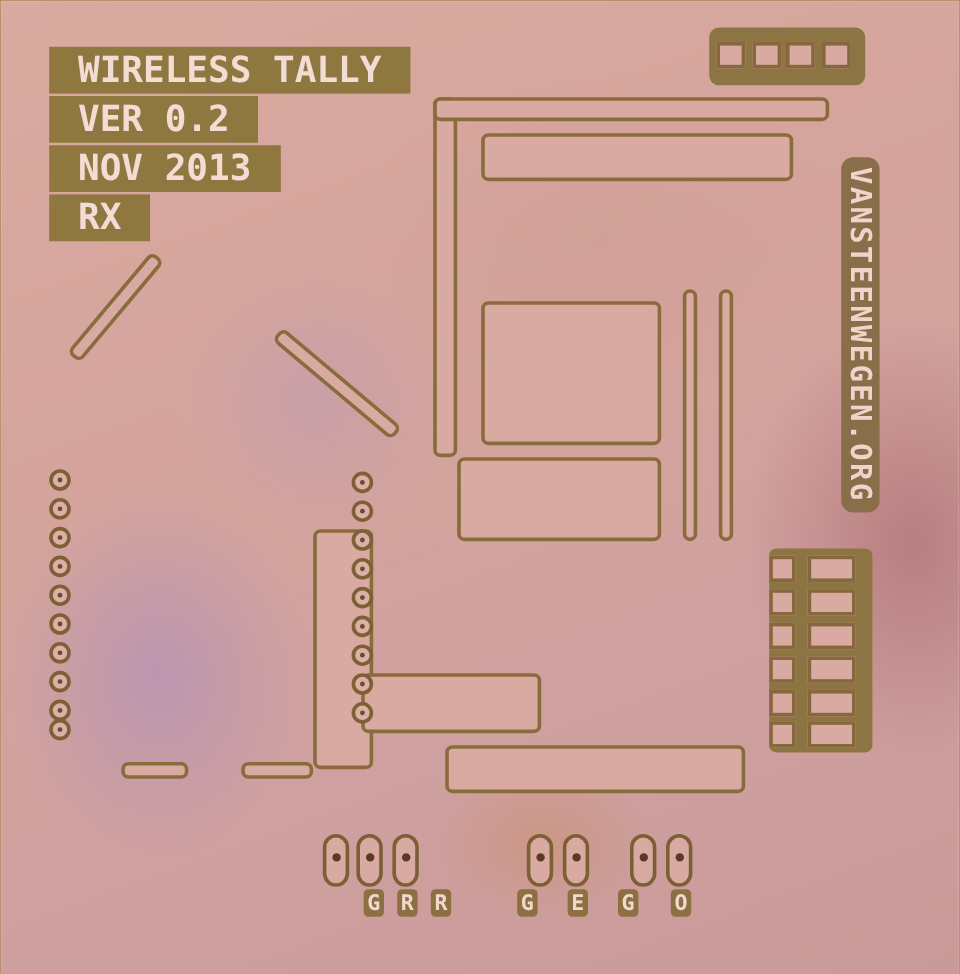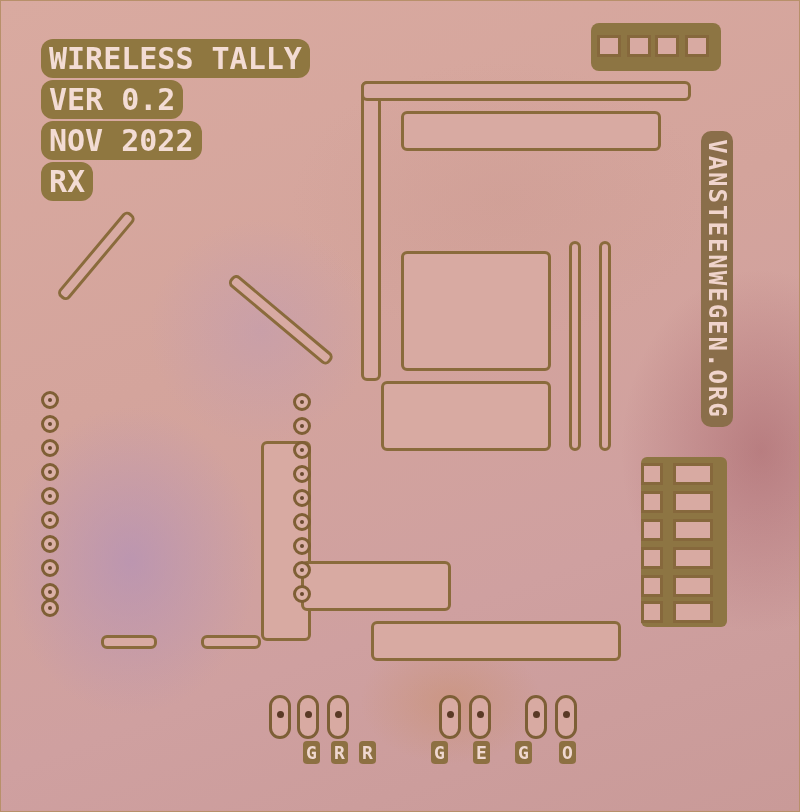--- a/index.html
+++ b/index.html
@@ -7,41 +7,41 @@
   #board{position:relative;width:800px;height:812px;
     background:
       radial-gradient(ellipse 180px 220px at 130px 560px, rgba(170,140,190,0.55), transparent 70%),
       radial-gradient(ellipse 160px 160px at 260px 330px, rgba(180,150,190,0.35), transparent 70%),
       radial-gradient(ellipse 130px 90px at 450px 700px, rgba(200,140,100,0.45), transparent 70%),
       radial-gradient(ellipse 200px 260px at 760px 450px, rgba(140,60,70,0.35), transparent 70%),
       radial-gradient(ellipse 300px 200px at 500px 200px, rgba(200,150,140,0.3), transparent 70%),
       linear-gradient(160deg,#d9aaa0 0%,#d4a49c 40%,#cfa0a0 70%,#c99a98 100%);
     border:1px solid #b8906a;box-sizing:border-box;}
   .label-block{position:absolute;left:40px;top:38px;font-family:"DejaVu Sans Mono",monospace;font-size:30px;font-weight:bold;color:#f3dcd4;}
-  .label-block div{background:#8f7740;display:inline-block;padding:2px 8px;border-radius:12px;margin-bottom:2px;}
+  .label-block div{background:#8f7740;display:inline-block;padding:2px 24px;border-radius:0;margin-bottom:2px;}
   .vert{position:absolute;left:700px;top:130px;width:32px;height:296px;background:#8a6e4a;border-radius:10px;}
   .vert span{position:absolute;left:50%;top:50%;transform:translate(-50%,-50%) rotate(90deg);white-space:nowrap;font-size:24px;font-weight:bold;color:#f0d4cc;letter-spacing:2px;}
   .gap{position:absolute;background:#8d7543;}
   .trace{position:absolute;background:#d8aaa2;border:3px solid #8a6b3c;box-sizing:border-box;border-radius:6px;}
   .pad{position:absolute;width:18px;height:18px;border-radius:50%;background:#dbb0a6;border:3px solid #7f5f35;box-sizing:border-box;}
   .pad::after{content:"";position:absolute;left:4px;top:4px;width:4px;height:4px;border-radius:50%;background:#6a4a30;}
   .smd{position:absolute;background:#d8aaa2;border:3px solid #86683c;box-sizing:border-box;}
   .pinlbl{position:absolute;top:740px;font-size:18px;font-weight:bold;color:#f0d8d0;background:#8d7042;padding:1px 3px;border-radius:4px;}
   .hdr{position:absolute;width:22px;height:44px;border-radius:11px;background:#d8aaa2;border:3px solid #7d5f36;box-sizing:border-box;}
   .hdr::after{content:"";position:absolute;left:5px;top:13px;width:7px;height:7px;border-radius:50%;background:#5a3a26;}
 </style>
 </head>
 <body>
 
 <div id="board">
 
   <div class="label-block">
     <div>WIRELESS TALLY</div><br>
     <div>VER 0.2</div><br>
-    <div>NOV 2022</div><br>
+    <div>NOV 2013</div><br>
     <div>RX</div>
   </div>
 
   <div class="vert">
     <span>VANSTEENWEGEN.ORG</span>
   </div>
 
   <div class="gap" style="left:590px;top:22px;width:130px;height:48px;border-radius:8px;"></div>
   <div class="smd" style="left:596px;top:34px;width:24px;height:22px;"></div>
   <div class="smd" style="left:626px;top:34px;width:24px;height:22px;"></div>

